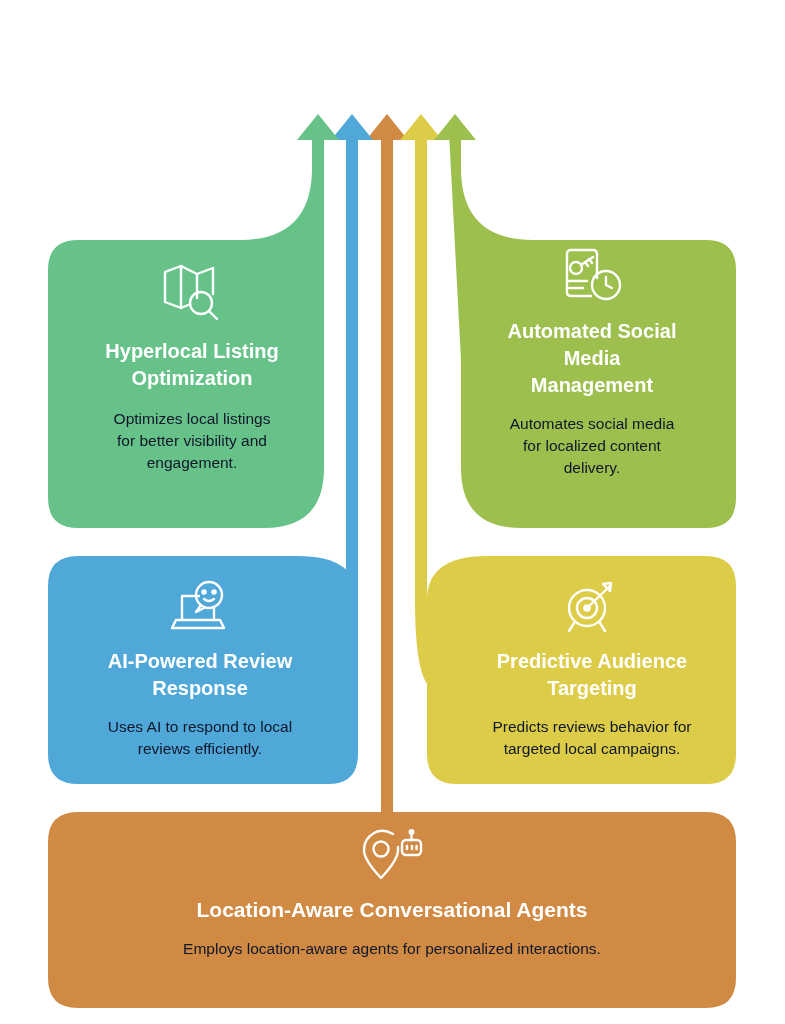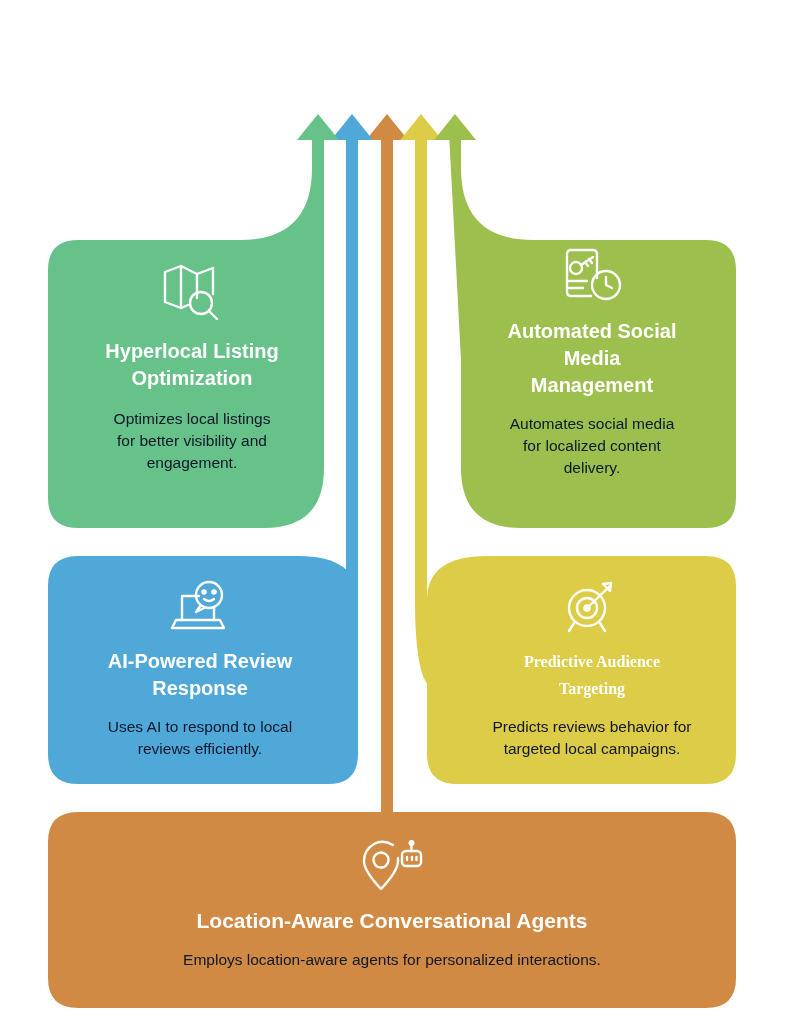--- a/index.html
+++ b/index.html
@@ -94,29 +94,29 @@
   }
   #card-ai-powered-review-response .card-desc {
     font-size: 15.5px; line-height: 22px; margin-top: 14px;
   }
 
   #card-predictive-audience-targeting {
     left: 448px; top: 556px; width: 288px; height: 228px;
     padding-top: 24px;
   }
   #card-predictive-audience-targeting .card-title {
-    font-size: 16px; line-height: 27px; margin-top: 12px; font-family: Liberation Serif, serif;
+    font-size: 20px; line-height: 27px; margin-top: 12px;
   }
   #card-predictive-audience-targeting .card-desc {
     font-size: 15.5px; line-height: 22px; margin-top: 14px;
   }
 
   #card-location-aware-conversational-agents {
     left: 48px; top: 812px; width: 688px; height: 180px;
-    padding-top: 27px;
+    padding-top: 16px;
     text-align: center;
   }
   #card-location-aware-conversational-agents .card-title {
     font-size: 21px; line-height: 28px; margin-top: 14px;
   }
   #card-location-aware-conversational-agents .card-desc {
     font-size: 15.5px; line-height: 22px; margin-top: 14px;
   }
 </style>
 </head>

